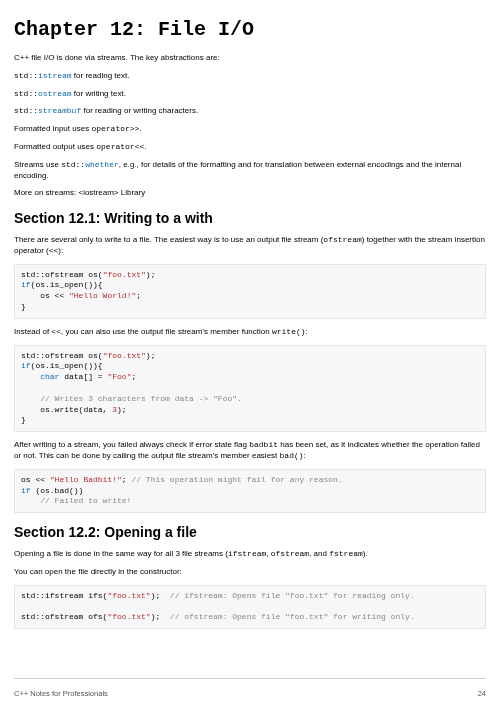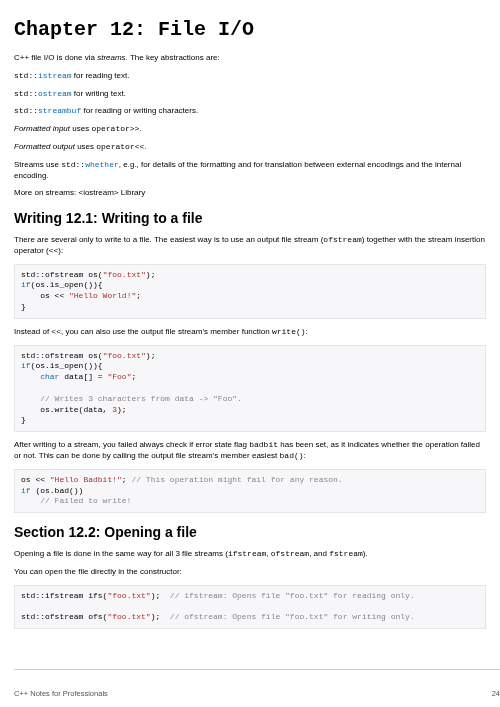--- a/index.html
+++ b/index.html
@@ -26,38 +26,38 @@
     font-weight: 700;
     margin-top: 10px;
     margin-bottom: 7px;
   }
   p { margin-bottom: 7px; }
   .mono { font-family: "Courier New", monospace; font-size: 8px; }
   .kw  { color: #0a6aa8; text-align: center; }
   .str { color: #b03030; }
   .num { color: #b03030; }
   .cmt { color: #888; }
-  .i   { font-style: italic; }
+  .i   { }
   pre.codebox {
     background: #f7f7f9;
     border: 1px solid #e5e5e8;
     padding: 5px 6px;
     font-family: "Courier New", monospace;
     font-size: 8px;
     line-height: 1.35;
     white-space: pre;
     margin-bottom: 8px;
   }
   .footer {
     position: absolute;
     left: 14px;
-    right: 0;
+    right: 14px;
     bottom: 8px;
     border-top: 1px solid #ccc;
-    padding-top: 19px;
+    padding-top: 10px;
     font-size: 7.5px;
     color: #555;
     display: flex;
     justify-content: space-between;
   }
 </style>
 </head>
 <body>
 
 <h1>Chapter 12: File I/O</h1>
@@ -71,21 +71,21 @@
 <p><span class="mono"><span>std::</span><span class="kw">streambuf</span></span><span> for reading or writing characters.</span></p>
 
 <p><span class="i">Formatted input</span><span> uses </span><span class="mono">operator&gt;&gt;</span><span>.</span></p>
 
 <p><span class="i">Formatted output</span><span> uses </span><span class="mono">operator&lt;&lt;</span><span>.</span></p>
 
 <p><span>Streams use </span><span class="mono"><span>std::</span><span class="kw">whether</span></span><span>, e.g., for details of the formatting and for translation between external encodings and the internal encoding.</span></p>
 
 <p>More on streams: &lt;iostream&gt; Library</p>
 
-<h2>Writing 12.1: Writing to a file</h2>
+<h2>Section 12.1: Writing to a with</h2>
 
 <p><span>There are several only to write to a file. The easiest way is to use an output file stream (</span><span class="mono">ofstream</span><span>) together with the stream insertion operator (</span><span class="mono">&lt;&lt;</span><span>):</span></p>
 
 <pre class="codebox"><span>std::ofstream os(</span><span class="str">"foo.txt"</span><span>);</span>
 <span class="kw">if</span><span>(os.is_open()){</span>
 <span>    os &lt;&lt; </span><span class="str">"Hello World!"</span><span>;</span>
 <span>}</span></pre>
 
 <p><span>Instead of </span><span class="mono">&lt;&lt;</span><span>, you can also use the output file stream's member function </span><span class="mono">write()</span><span>:</span></p>
 

